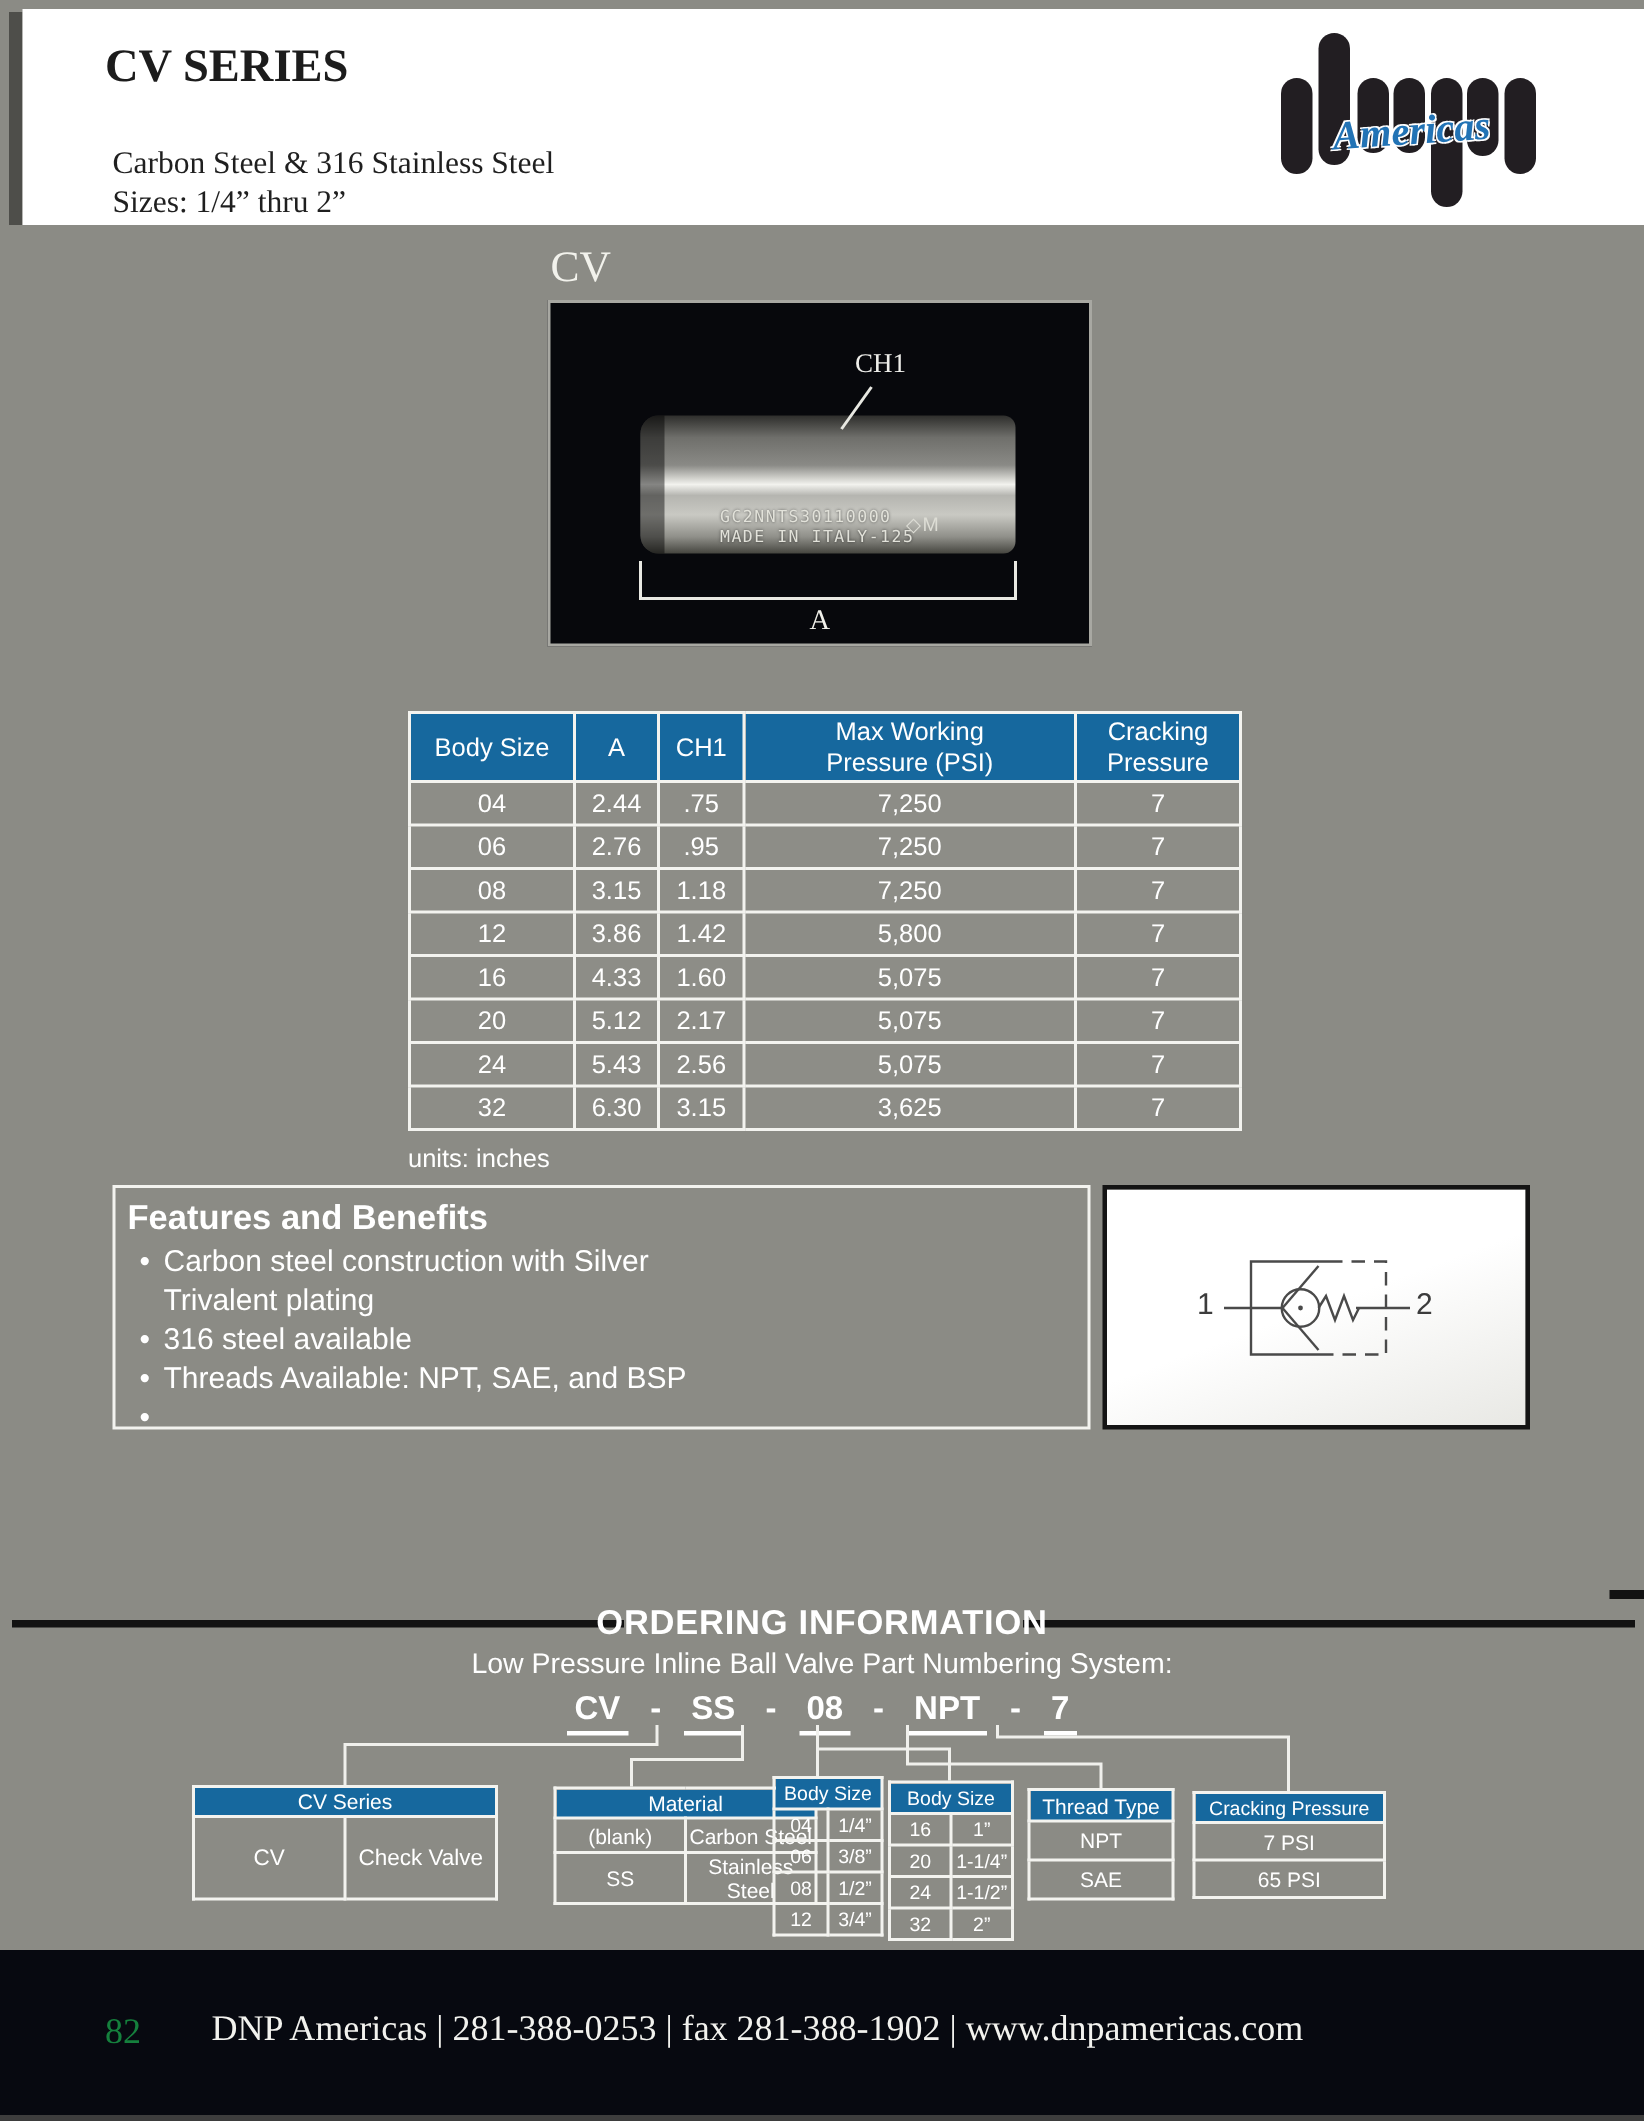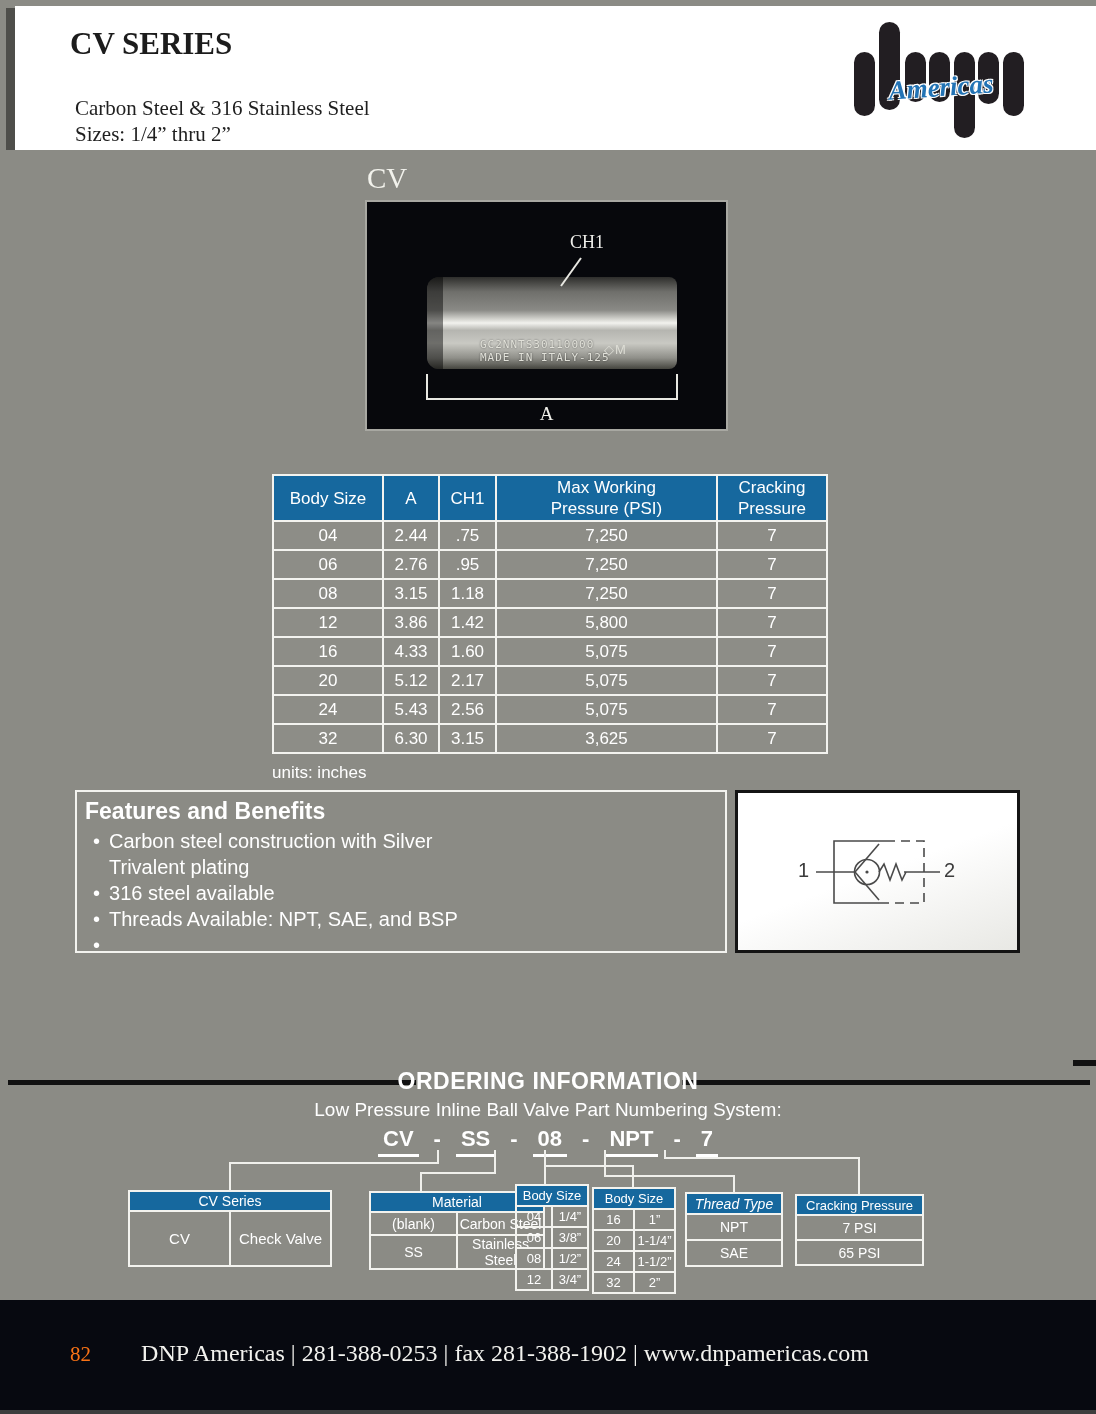--- a/index.html
+++ b/index.html
@@ -101,29 +101,29 @@
   .mat-tbl  { left:341px; top:1191px; width:176px; font-size:14px;margin-left:28px; }
   .mat-tbl th { height:20px; font-size:14px; }
   .mat-tbl td { height:23px; }
   .bs1-tbl  { left:515px; top:1184px; width:74px; font-size:13px; }
   .bs1-tbl th { height:21px; font-size:13px; }
   .bs1-tbl td { height:21px; }
   .bs2-tbl  { left:592px; top:1187px; width:84px; font-size:13px; }
   .bs2-tbl th { height:21px; font-size:13px; }
   .bs2-tbl td { height:21px; }
   .tt-tbl   { left:685px; top:1192px; width:98px; font-size:14px; }
-  .tt-tbl th { height:21px; font-size:14px;font-style:italic; }
+  .tt-tbl th { height:21px; font-size:14px; }
   .tt-tbl td { height:26px; }
   .cp-tbl   { left:795px; top:1194px; width:129px; font-size:14px; }
   .cp-tbl th { height:20px; font-size:13px; }
   .cp-tbl td { height:25px; }
   
   .footer { position:absolute; left:0; right:0; top:1300px; height:114px; background:#070910; }
   .footer-strip { position:absolute; left:0; right:0; bottom:0; height:4px; background:#3d3d3d; }
-  .page-number { position:absolute; left:70px; top:42px; font-family:"Liberation Serif", serif; font-size:21px; color:#f97316; }
+  .page-number { position:absolute; left:70px; top:42px; font-family:"Liberation Serif", serif; font-size:24px; color:#15803d; }
   .footer-text { position:absolute; left:0; width:1010px; top:40px; text-align:center; font-family:"Liberation Serif", serif; font-size:24px; color:#f2f2ee; }
 </style>
 </head>
 <body>
 
 <div class="page">
 
   <div class="left-strip"></div>
   <div class="header-band"></div>
   <div class="doc-title">CV SERIES</div>

